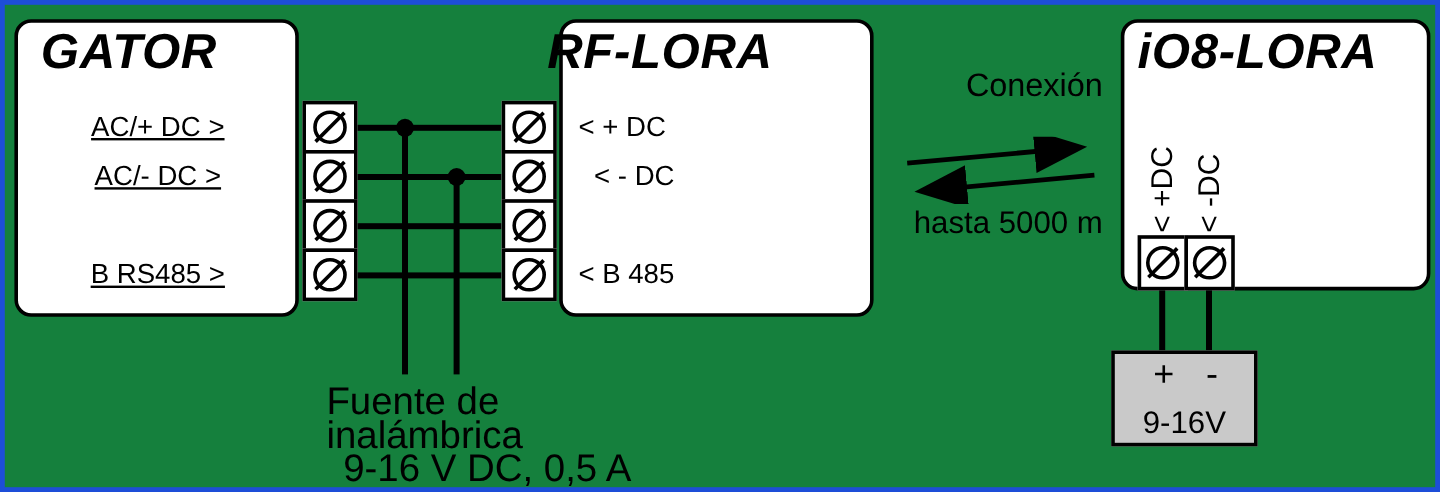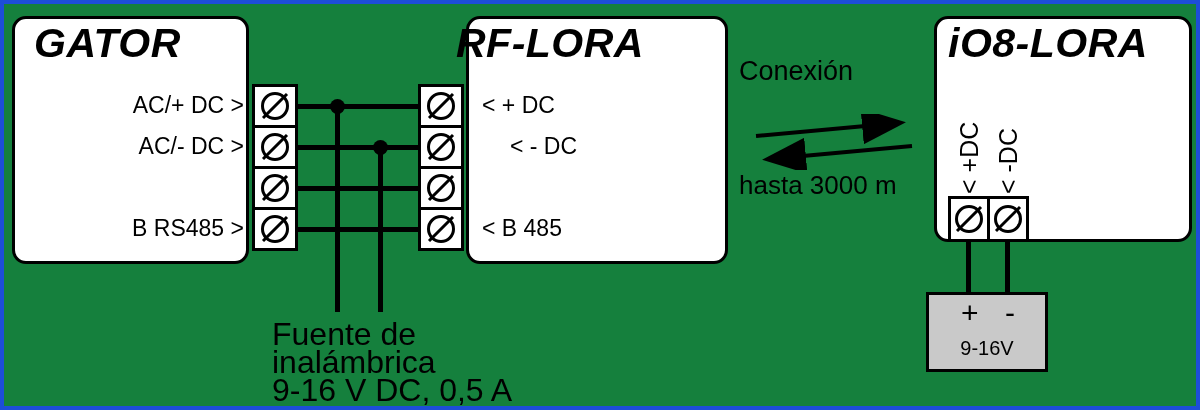--- a/index.html
+++ b/index.html
@@ -15,21 +15,21 @@
     position:absolute; border:3px solid #000; border-radius:14px; background:#fff;
   }
   .device-title {
     position:absolute; font-weight:bold; font-style:italic;
     font-size:41px; letter-spacing:0.5px; white-space:nowrap;
   }
 
   .t-label {
     position:absolute; font-size:23px; line-height:27px; white-space:nowrap;
   }
-  .t-label.right { text-align:right; }
+  .t-label.right { text-align:center;text-decoration:underline; }
 
   
   .tblock { position:absolute; }
   .tblock .tcell { margin-top:-3px; }
   .tblock .tcell:first-child { margin-top:0; }
   .tblock-h { position:absolute; display:flex; }
   .tblock-h .tcell { margin-left:-3px; }
   .tblock-h .tcell:first-child { margin-left:0; }
   .tcell {
     width:46px; height:44px; border:3px solid #000; background:#fff; position:relative;
@@ -43,33 +43,33 @@
     content:""; position:absolute; left:50%; top:50%;
     width:34px; height:3px; background:#000;
     transform:translate(-50%,-50%) rotate(-45deg);
   }
 
   .wire-h { position:absolute; height:5px; background:#000; }
   .wire-v { position:absolute; width:5px;  background:#000; }
   .junction { position:absolute; width:15px; height:15px; border-radius:50%; background:#000; }
 
   .note-text { position:absolute; font-size:32px; line-height:28px; white-space:nowrap; }
-  .center-text { position:absolute; font-size:27px; line-height:30px; text-align:left; white-space:nowrap; }
+  .center-text { position:absolute; font-size:27px; line-height:30px; text-align:right; white-space:nowrap; }
 
   .vlabel {
     position:absolute; writing-mode:vertical-rl; transform:rotate(180deg);
     font-size:25px; line-height:26px; width:26px; white-space:nowrap;
   }
 
   .battery {
     position:absolute; left:922px; top:288px; width:122px; height:80px;
     background:#c9c9c9; border:3px solid #000;
   }
   .bat-sign { position:absolute; font-size:30px; line-height:32px; }
-  .bat-voltage { position:absolute; top:42px; left:0; width:100%; text-align:center; font-size:20px; }
+  .bat-voltage { position:absolute; top:42px; left:0; width:100%; text-align:center; font-size:26px; }
 
   .arrows { position:absolute; left:748px; top:110px; }
 </style>
 </head>
 <body>
 
 <div class="canvas">
 
   <div class="device-box" style="left:8px; top:12px; width:237px; height:248px;"></div>
   <div class="device-title" style="left:30px; top:16px;">GATOR</div>
@@ -115,42 +115,42 @@
       </div>
     <div class="tcell">
         <div class="screw"></div>
       </div>
   </div>
 
   <div class="device-box" style="left:462px; top:12px; width:262px; height:248px;"></div>
   <div class="device-title" style="left:452px; top:16px;font-style:italic;">RF-LORA</div>
 
   <div class="t-label" style="left:478px; top:88px;">&lt; + DC</div>
-  <div class="t-label" style="left:506px; top:129px;text-align:right;">&lt; - DC</div>
+  <div class="t-label" style="left:491px; top:129px;text-align:right;">&lt; - DC</div>
   <div class="t-label" style="left:478px; top:211px;">&lt; B 485</div>
 
   <div class="note-text" style="left:268px; top:316px;">Fuente de</div>
   <div class="note-text" style="left:268px; top:344px;">inalámbrica</div>
-  <div class="note-text" style="left:268px; top:372px;">9-16 V DC, 0,5 A</div>
+  <div class="note-text" style="left:282px; top:372px;">9-16 V DC, 0,5 A</div>
 
   <div class="center-text" style="left:735px; top:52px; width:180px;">Conexión</div>
 
   <div class="arrows">
     <svg width="164" height="56" viewBox="0 0 164 56">
       <defs>
         <marker id="ah" markerWidth="12" markerHeight="10" refX="9" refY="4.5" orient="auto">
           <path d="M0,0 L11,4.5 L0,9 z" fill="#000"></path>
         </marker>
       </defs>
       <line x1="4" y1="22" x2="146" y2="9" stroke="#000" stroke-width="4" marker-end="url(#ah)"></line>
       <line x1="160" y1="32" x2="18" y2="45" stroke="#000" stroke-width="4" marker-end="url(#ah)"></line>
     </svg>
   </div>
 
-  <div class="center-text" style="left:735px; top:166px; width:180px; font-size:26px;">hasta 3000 m</div>
+  <div class="center-text" style="left:735px; top:166px; width:180px; font-size:26px;">hasta 5000 m</div>
 
   <div class="device-box" style="left:930px; top:12px; width:258px; height:226px;"></div>
   <div class="device-title" style="left:944px; top:16px;">iO8-LORA</div>
 
   <div class="vlabel" style="left:952px; top:78px; height:112px;">&lt; +DC</div>
   <div class="vlabel" style="left:991px; top:78px; height:112px;">&lt; -DC</div>
 
   <div class="tblock-h" style="left:944px; top:192px;">
     <div class="tcell">
         <div class="screw"></div>

